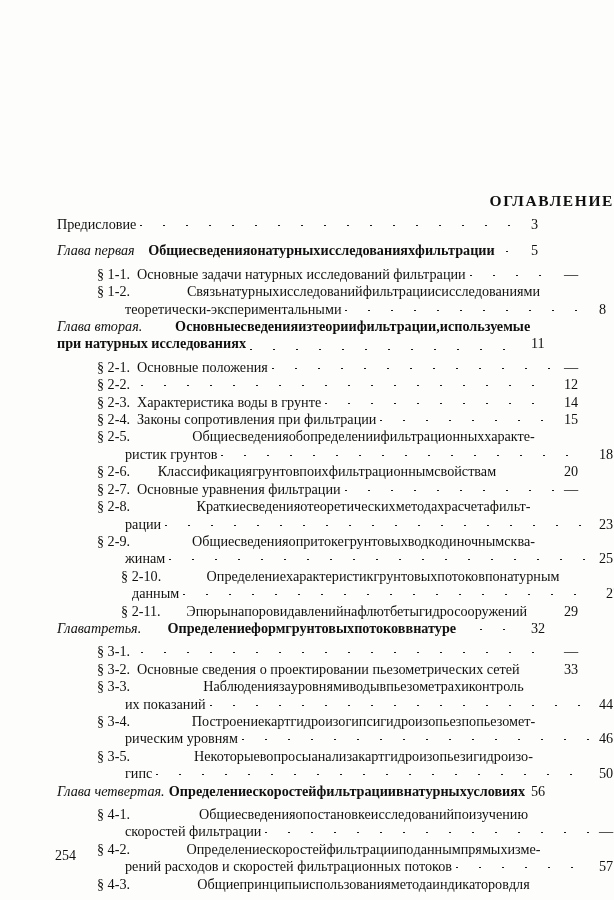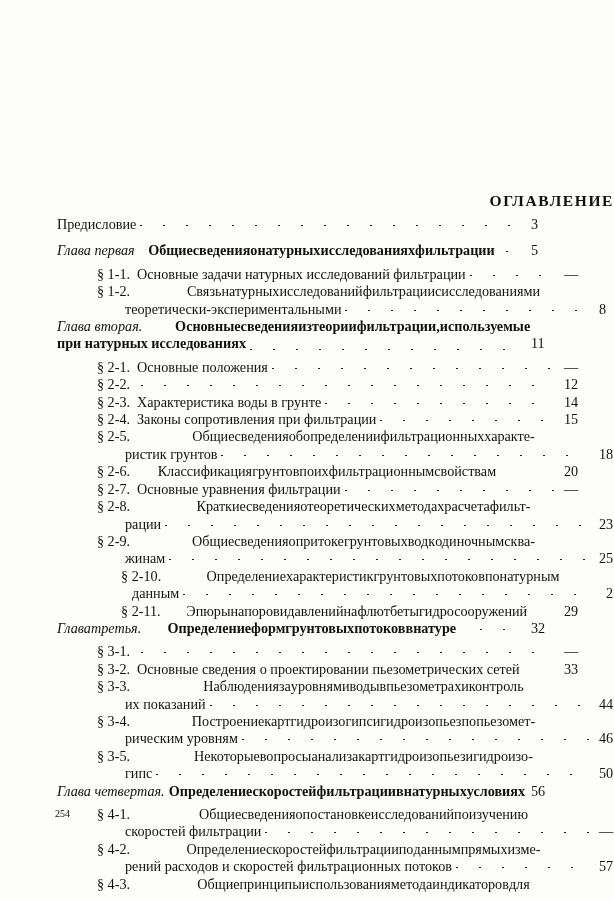--- a/index.html
+++ b/index.html
@@ -131,22 +131,22 @@
   .sect-num.w1 { width: 47px; text-align: center; }
   .sect-num.w2 { width: 55px; margin-left: 31px; }
 
   .gap-sm { height: 6px; }
   .gap-md { height: 9px; }
 
   
   .folio {
     position: absolute;
     left: 55px;
-    top: 808px;
-    font-size: 10px;
+    top: 848px;
+    font-size: 14px;
   }
 </style>
 </head>
 <body>
 
 <div id="page">
 
   <div class="toc-title">ОГЛАВЛЕНИЕ</div>
 
   <div class="toc-list" id="toc-list">

